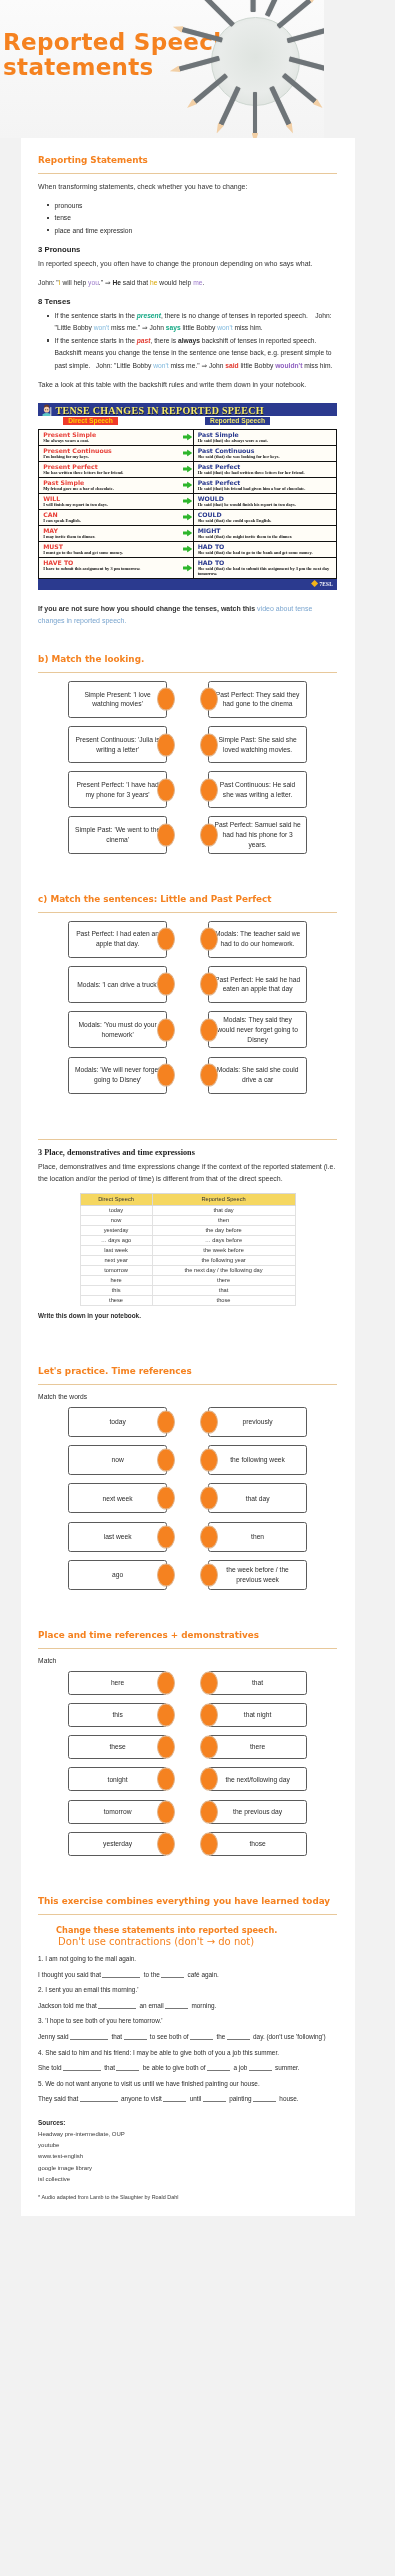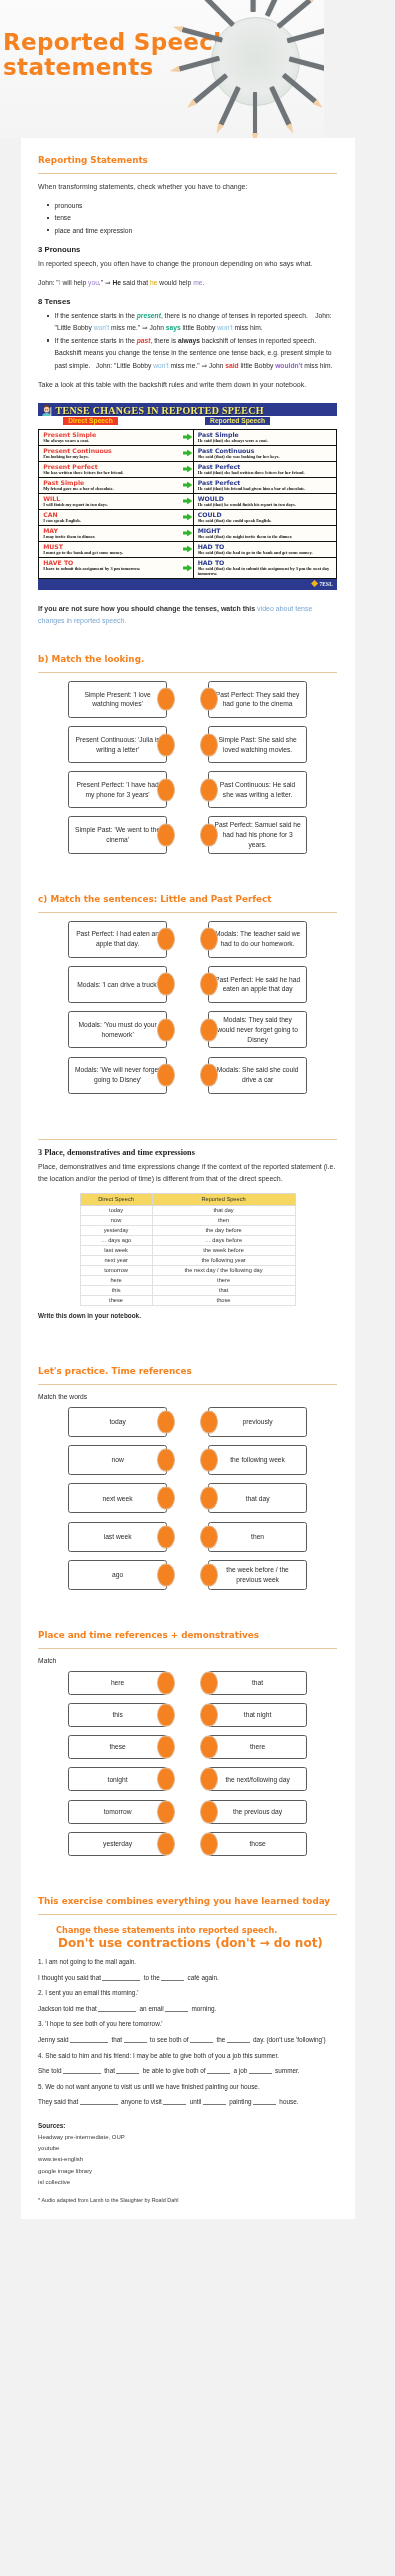--- a/index.html
+++ b/index.html
@@ -115,21 +115,21 @@
   
   .pt-table { width:216px; margin:8.2px auto 4.1px auto; border-collapse:collapse;
               font-size:5.7px; color:#333; border:0.5px solid #d9d9d9; }
   .pt-table th { background:#f5d761; font-weight:400; padding:2.1px 3.1px; border:0.5px solid #d9d9d9; font-size:5.7px; }
   .pt-table td { padding:1.5px 3.1px; border:0.5px solid #e2e2e2; text-align:center; }
   .writebook { font-size:6.4px; font-weight:700; margin:6.2px 0 0 0; }
 
   
   .fib-title { color:#F58220; font-size:8.2px; font-weight:700; margin:10.3px 0 1px 0;
                font-family:"DejaVu Sans", sans-serif;padding-left:18px; }
-  .fib-sub { color:#F58220; font-size:12px; margin:0 0 6.2px 0; font-weight:700;
+  .fib-sub { color:#F58220; font-size:10px; margin:0 0 6.2px 0; font-weight:400;
              font-family:"DejaVu Sans", sans-serif;padding-left:20px; }
   .fib-item { font-size:6.4px; line-height:1.95; margin:0 0 3.1px 0; }
   .blank { display:inline-block; border-bottom:0.5px solid #777; min-width:38px; height:6.7px; margin:0 1.5px; vertical-align:-1px; }
   .blank.sm { min-width:23px; }
 
   
   .sources-h { font-size:6.4px; font-weight:700; margin:13.4px 0 3.1px 0; }
   .sources-list { margin:0; padding:0; list-style:none; }
   .sources-list li { font-size:6px; line-height:1.85; color:#3a3a3a; }
   .footnote { font-size:5.4px; color:#3a3a3a; margin-top:9.3px; }

